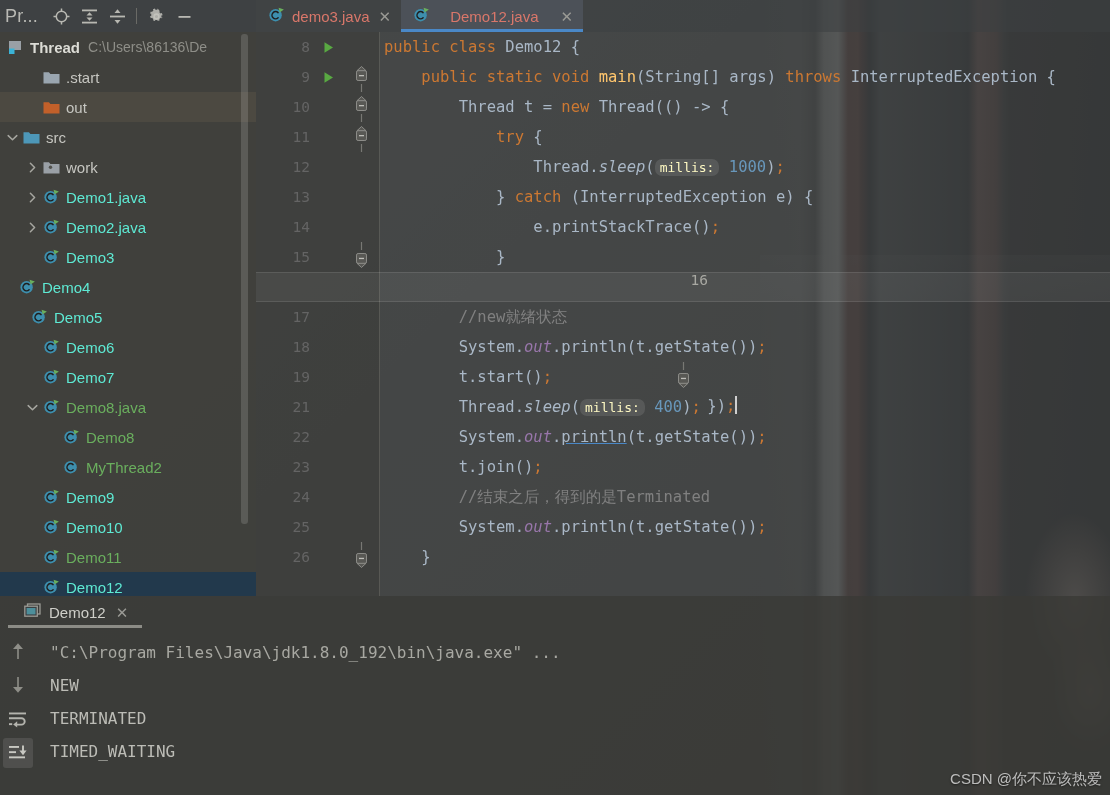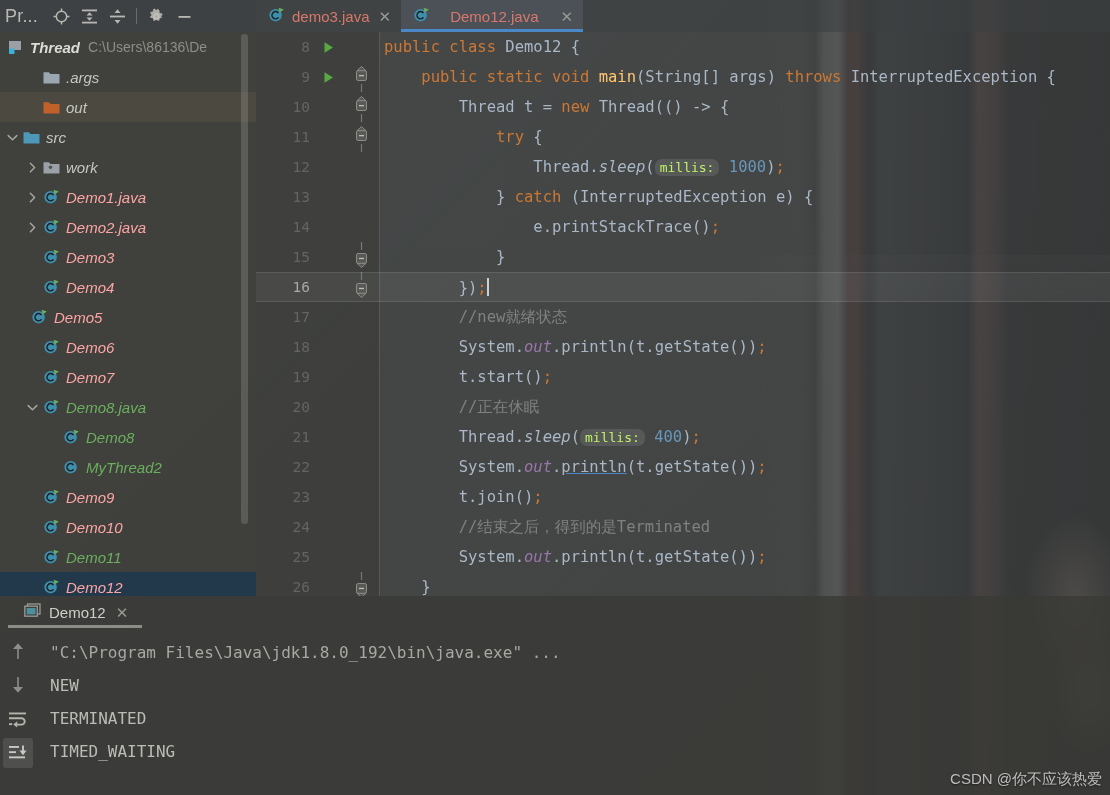--- a/index.html
+++ b/index.html
@@ -83,22 +83,22 @@
   .tree-row {
     height: 30px; display: flex; align-items: center;
     font-size: 15px; color: #c3c3be; white-space: nowrap;
     padding-right: 6px; cursor: default;
   }
   .tree-row.selected { background: rgba(31,56,78,0.92); }
   .tree-row.hover-out { background: rgba(90,84,72,0.45); }
   .arrow { width: 16px; flex: 0 0 16px; display: flex; align-items: center; justify-content: center; }
   .arrow svg { display:block; }
   .ticon { width: 22px; flex: 0 0 22px; display: flex; align-items: center; justify-content: center; }
-  .tlabel { margin-left: 4px; font-style: italic; }
-  .tlabel.red { color: #fca5a5; }
+  .tlabel { margin-left: 4px; }
+  .tlabel.red { color: #5eead4; }
   .tlabel.green { color: #6aaf5e; }
   .tlabel.plain { color: #c6c6c1; }
   .tlabel.bold { font-weight: bold; color: #dcdcd6; }
   .tpath { color: #8e8e88; font-size: 14px; margin-left: 8px; overflow: hidden; }
 
   
   #tree-scroll {
     position: absolute; right: 8px; top: 2px; width: 7px; height: 490px;
     background: rgba(255,255,255,0.14); border-radius: 3px;
   }
@@ -131,21 +131,21 @@
     background: rgba(58,58,54,0.52);
   }
   #gutter-border {
     position: absolute; left: 123px; top: 0; width: 1px; height: 100%;
     background: rgba(120,120,114,0.45);
   }
   .code-row {
     position: relative; height: 30px; display: flex; align-items: center;
     font-family: "DejaVu Sans Mono", monospace; font-size: 15.5px;
   }
-  .code-row.current { background: rgba(255,255,255,0.055); }
+  .code-row.current { background: rgba(255,255,255,0.055); flex-direction: column; }
   .code-row.current::before,
   .code-row.current::after {
     content:""; position:absolute; left:0; right:0; height:1px;
     background: rgba(255,255,255,0.10);
   }
   .code-row.current::before { top:0; }
   .code-row.current::after { bottom:0; }
   .lnum {
     width: 58px; flex: 0 0 58px; text-align: right; padding-right: 4px;
     color: #646464; font-size: 14.5px;
@@ -160,21 +160,21 @@
   .id { color: #a9b7c6; }
   .mth{ color: #ffc66d; }                 
   .num{ color: #6897bb; }                 
   .cm { color: #808080; }                 
   .st { color: #9876aa; font-style: italic; }  
   .sit{ color: #a9b7c6; font-style: italic; }  
   .semi { color: #cc7832; }
   .ul { text-decoration: underline; text-decoration-color:#4a88c7; color:#a9b7c6; }
   .hint {
     background: rgba(128,128,128,0.33);
-    color: #bef264; border-radius: 7px;
+    color: #fef9c3; border-radius: 7px;
     padding: 1px 5px; font-size: 13px; font-style: normal;
   }
   .caret {
     display: inline-block; width: 2px; height: 18px;
     background: #cfcfcf; vertical-align: -3px;
   }
 
   
   #run-window {
     left: 0; top: 596px; width: 1110px; height: 199px;
@@ -283,21 +283,21 @@
     </div>
 
     <div id="tree-body">
         <div class="tree-row" style="padding-left: 24px;">
           <span class="arrow"></span>
           <span class="ticon">
             <svg width="17" height="14" viewBox="0 0 17 14">
               <path d="M0.5 2.2h5.4l1.5 1.8h9.1v9.4H0.5z" fill="#9aa6b0"></path>
             </svg>
           </span>
-          <span class="tlabel plain">.args</span>
+          <span class="tlabel plain">.start</span>
         </div>
         <div class="tree-row hover-out" style="padding-left: 24px;">
           <span class="arrow"></span>
           <span class="ticon">
             <svg width="17" height="14" viewBox="0 0 17 14">
               <path d="M0.5 2.2h5.4l1.5 1.8h9.1v9.4H0.5z" fill="#c2602a"></path>
             </svg>
           </span>
           <span class="tlabel plain">out</span>
         </div>
@@ -362,21 +362,21 @@
           <span class="arrow"></span>
           <span class="ticon">
             <svg width="17" height="16" viewBox="0 0 17 16">
               <circle cx="7.6" cy="8.2" r="6.2" fill="#3d8fae"></circle>
               <path d="M10.1 5.6a3.6 3.6 0 1 0 0 5.2" fill="none" stroke="#1f1f1f" stroke-width="1.5" stroke-linecap="round"></path>
               <path d="M10.6 0.8 L15.9 2.6 L11.6 5.4 Z" fill="#6aaf5e"></path>
             </svg>
           </span>
           <span class="tlabel red">Demo3</span>
         </div>
-        <div class="tree-row" style="padding-left: 24px; text-align: center;">
+        <div class="tree-row" style=" text-align: center;">
           <span class="arrow"></span>
           <span class="ticon">
             <svg width="17" height="16" viewBox="0 0 17 16">
               <circle cx="7.6" cy="8.2" r="6.2" fill="#3d8fae"></circle>
               <path d="M10.1 5.6a3.6 3.6 0 1 0 0 5.2" fill="none" stroke="#1f1f1f" stroke-width="1.5" stroke-linecap="round"></path>
               <path d="M10.6 0.8 L15.9 2.6 L11.6 5.4 Z" fill="#6aaf5e"></path>
             </svg>
           </span>
           <span class="tlabel red">Demo4</span>
         </div>
@@ -630,26 +630,20 @@
           <span class="lnum">18</span>
           <span class="runmark"></span>
           <span class="foldmark"></span>
           <span class="ctext"><span class="id">        System.</span><span class="st">out</span><span class="id">.println(t.getState())</span><span class="semi">;</span></span>
         </div>
         <div class="code-row">
           <span class="lnum">19</span>
           <span class="runmark"></span>
           <span class="foldmark"></span>
           <span class="ctext"><span class="id">        t.start()</span><span class="semi">;</span></span>
-        </div>
-        <div class="code-row">
-          <span class="lnum">20</span>
-          <span class="runmark"></span>
-          <span class="foldmark"></span>
-          <span class="ctext"><span class="cm">        //正在休眠</span></span>
         </div>
         <div class="code-row">
           <span class="lnum">21</span>
           <span class="runmark"></span>
           <span class="foldmark"></span>
           <span class="ctext"><span class="id">        Thread.</span><span class="sit">sleep</span><span class="id">(</span><span class="hint">millis:</span><span class="id"> </span><span class="num">400</span><span class="id">)</span><span class="semi">;</span></span>
         </div>
         <div class="code-row">
           <span class="lnum">22</span>
           <span class="runmark"></span>

